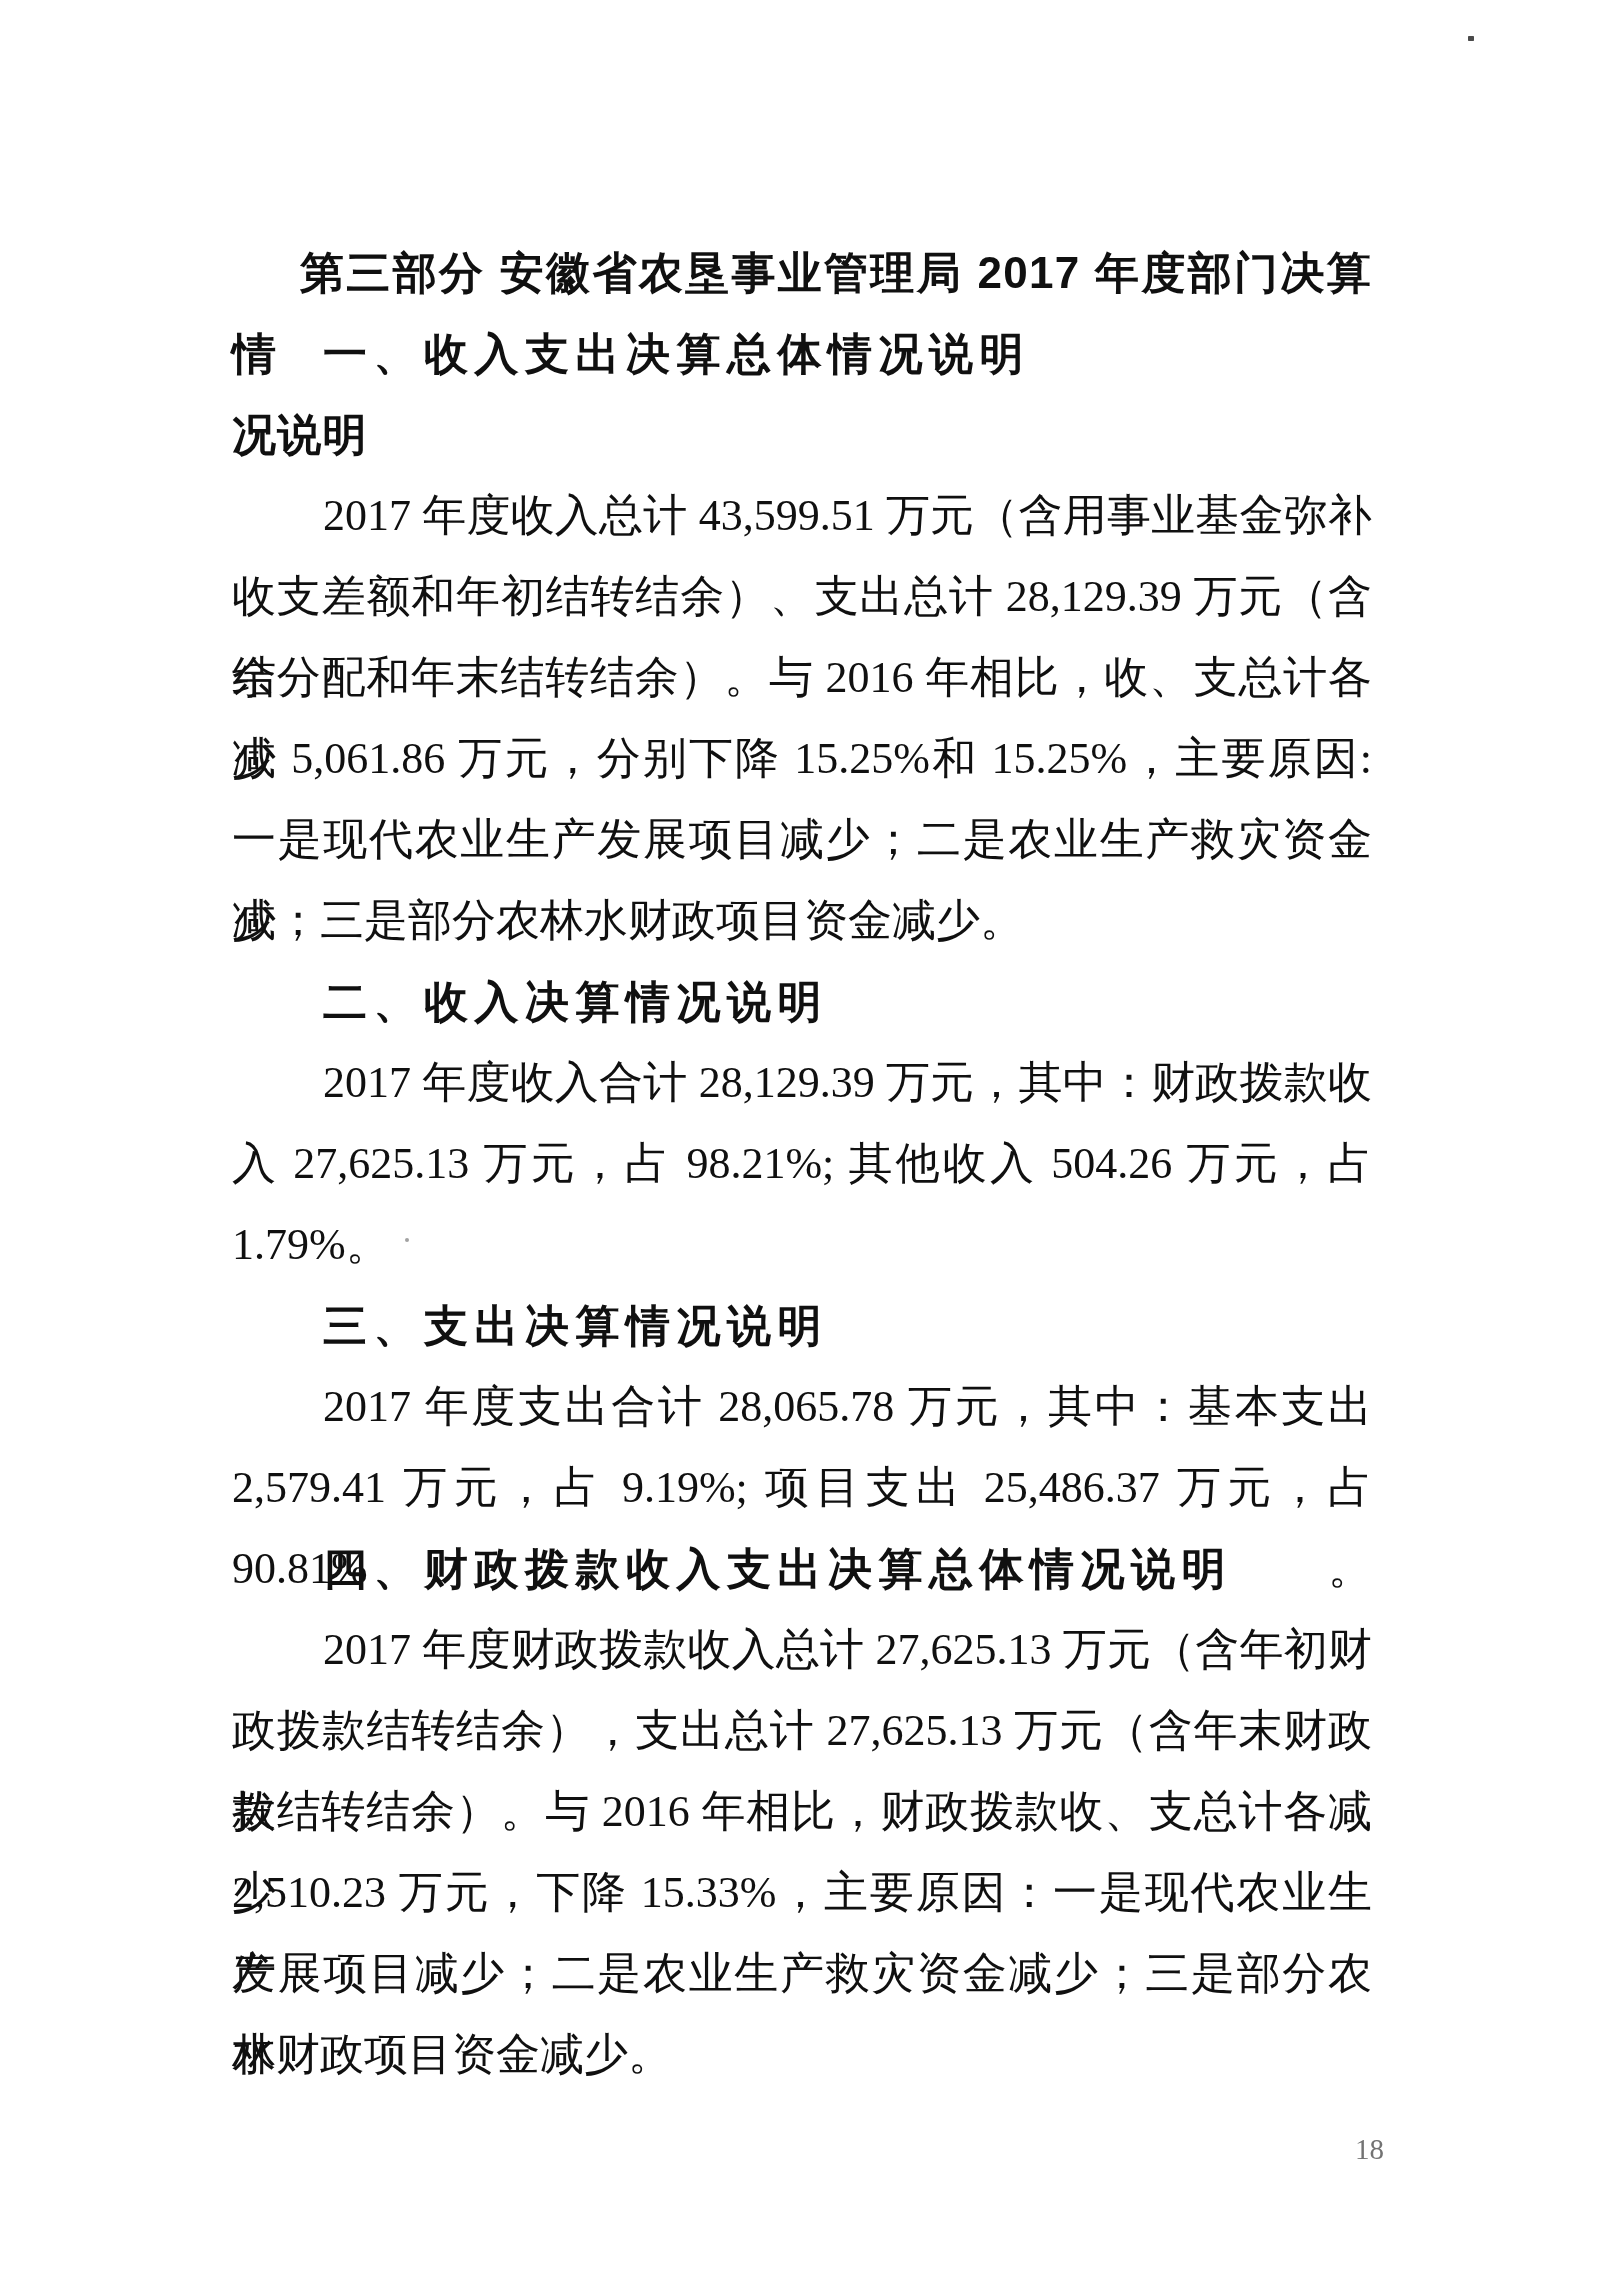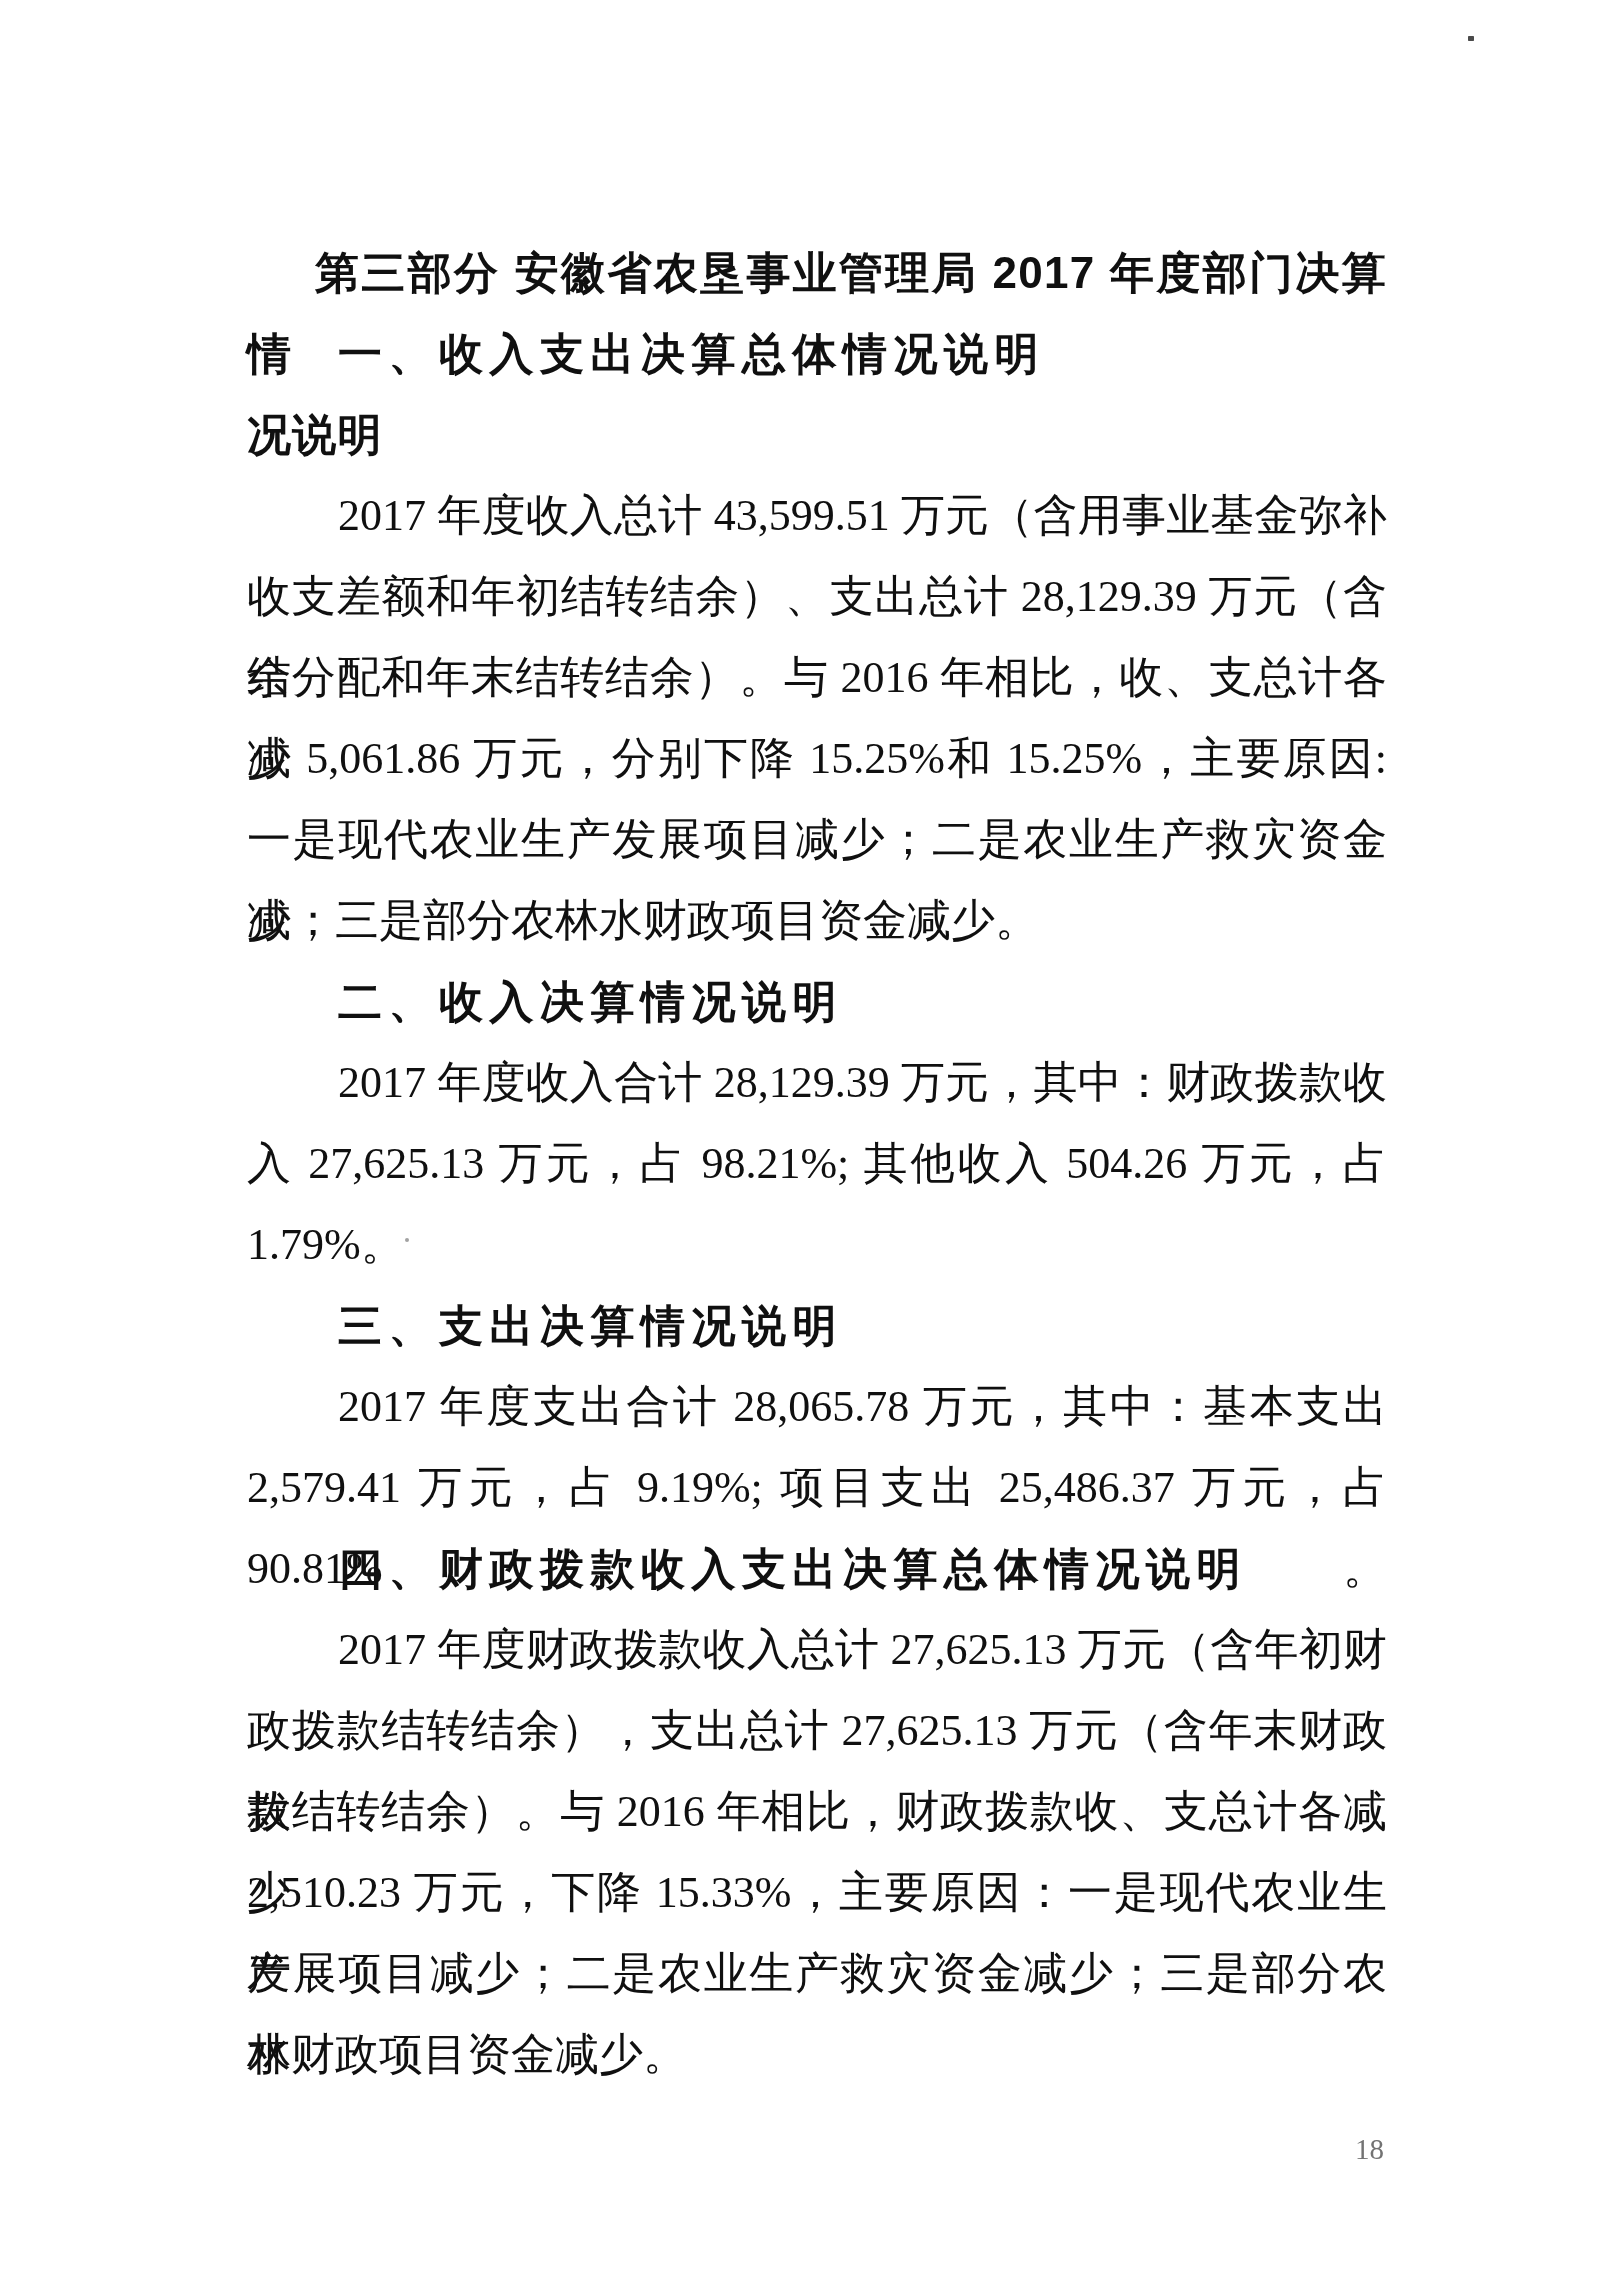--- a/index.html
+++ b/index.html
@@ -9,21 +9,21 @@
   }
   .page {
     position: relative;
     width: 1618px;
     height: 2295px;
     background: #ffffff;
     overflow: hidden;
   }
   .content {
     position: absolute;
-    left: 247px;
+    left: 232px;
     top: 232px;
     width: 1140px;
   }
   .line {
     height: 81px;
     line-height: 81px;
     font-size: 44px;
     color: #101010;
     font-family: "Liberation Serif", "DejaVu Serif", serif;
     white-space: normal;

